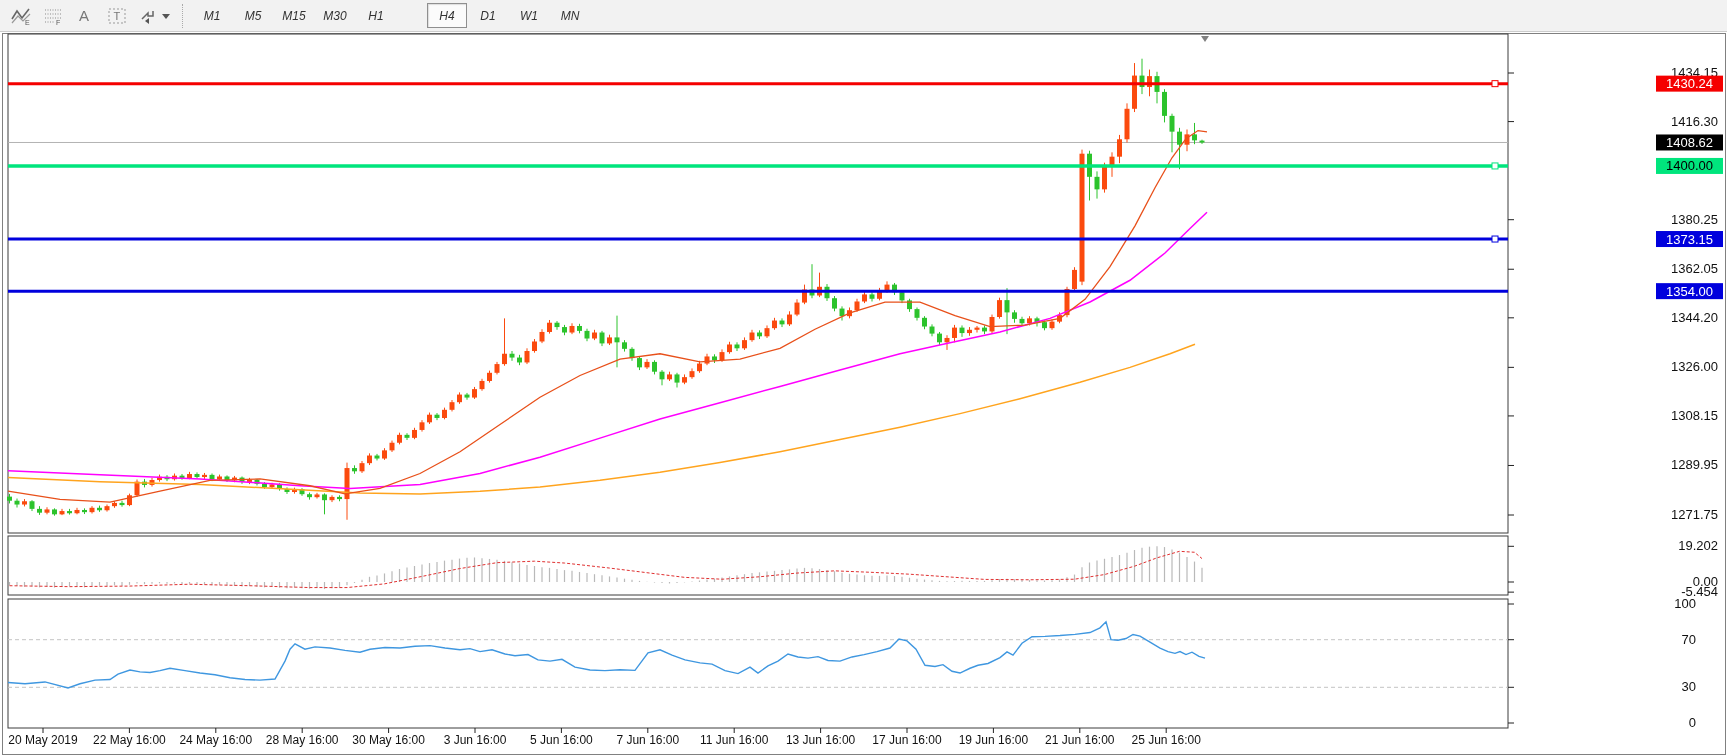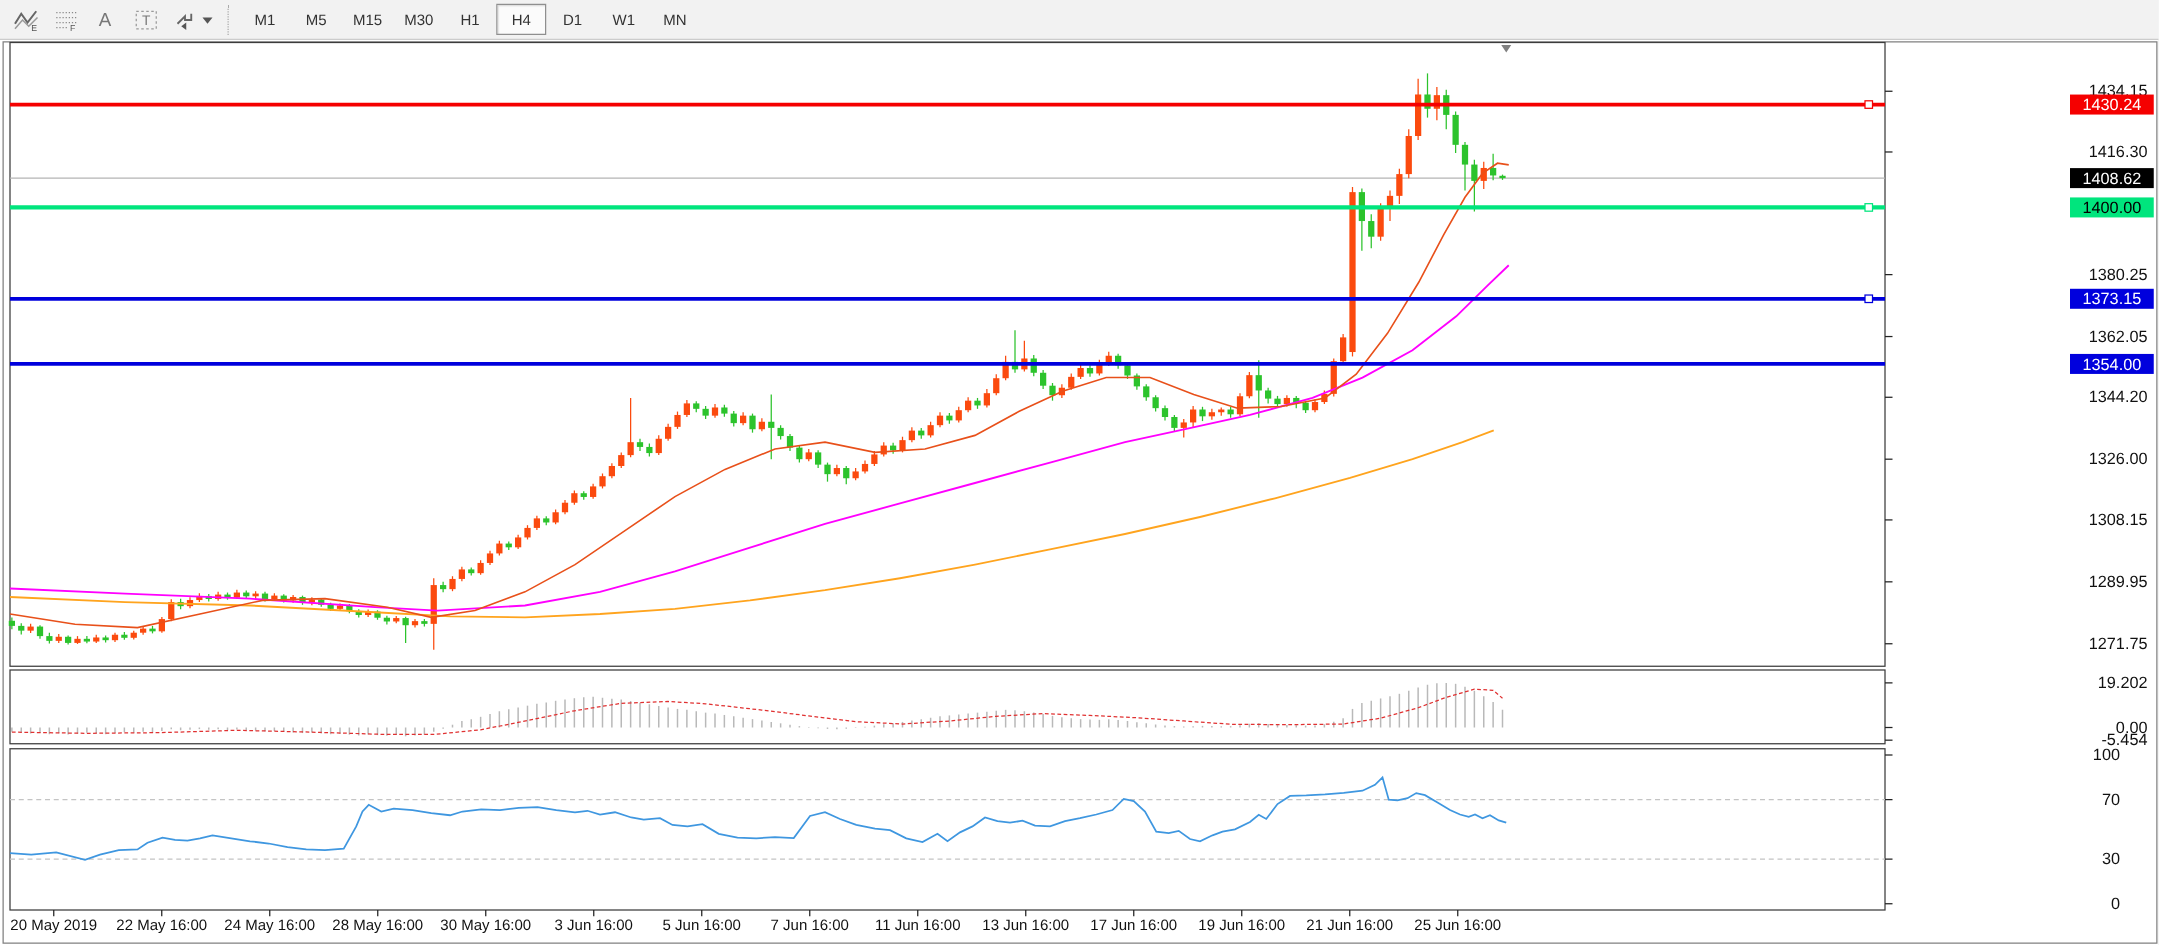--- a/index.html
+++ b/index.html
@@ -5,22 +5,22 @@
   html,body{margin:0;padding:0;background:#e8e8e8;}
   #root{position:relative;width:1727px;height:756px;background:#fff;overflow:hidden;
         font-family:"Liberation Sans",sans-serif;}
   
   #toolbar{position:absolute;left:0;top:0;width:1727px;height:32px;background:#f2f2f2;
            border-bottom:1px solid #cccccc;display:flex;align-items:center;padding-left:6px;box-sizing:border-box;}
   .tb-btn{width:30px;height:26px;display:flex;align-items:center;justify-content:center;
           color:#555;margin-right:2px;}
   .tb-sep{width:1px;height:24px;border-left:1px dotted #aaa;margin:0 8px 0 6px;}
   .tf-btn{min-width:30px;height:23px;display:flex;align-items:center;justify-content:center;
-          font-size:12px;color:#333;padding:0 4px;margin-right:1px;border:1px solid transparent;}
-  .tf-btn.active{background:#fbfbfb;border:1px solid #8f8f8f;box-shadow:inset 1px 1px 1px rgba(0,0,0,.12);}
+          font-size:12px;color:#333;padding:0 4px;margin-right:1px;border:1px solid transparent;font-style:italic;}
+  .tf-btn.active{background:#fbfbfb;border:1px solid #8f8f8f;box-shadow:inset 1px 1px 1px rgba(0,0,0,.12);margin-left:30px;}
   
   #chartwin{position:absolute;left:2px;top:33px;width:1722px;height:720px;background:#fff;
             border:1px solid #808080;}
   #chart-svg{position:absolute;left:0;top:0;}
   #header{position:absolute;left:12px;top:4px;font-size:13px;color:#000;display:flex;align-items:center;gap:7px;}
   #header .tri{font-size:9px;color:#222;}
   .pane-label{position:absolute;font-size:12px;color:#000;}
   
   #trade{position:absolute;left:8px;top:24px;width:258px;height:65px;background:#d91212;
          border:1px solid #a80c0c;box-sizing:border-box;}

